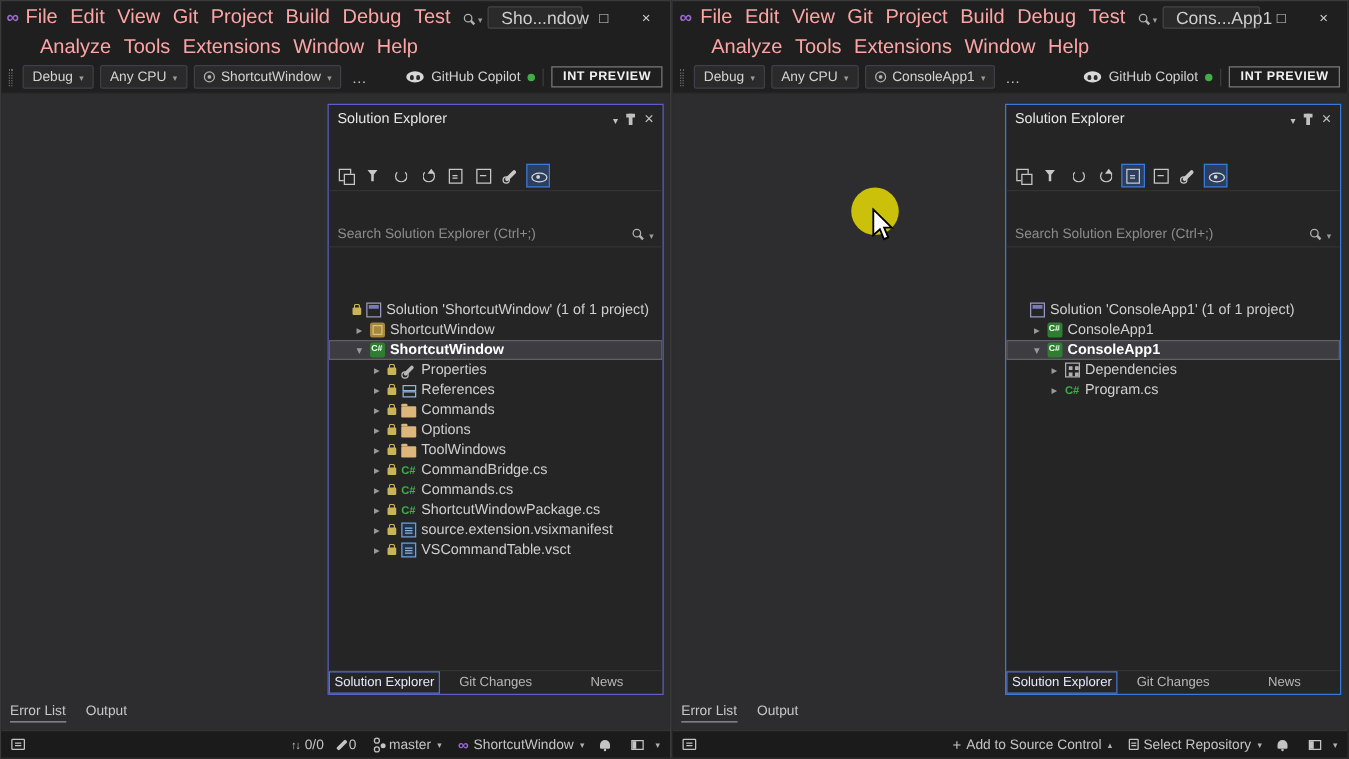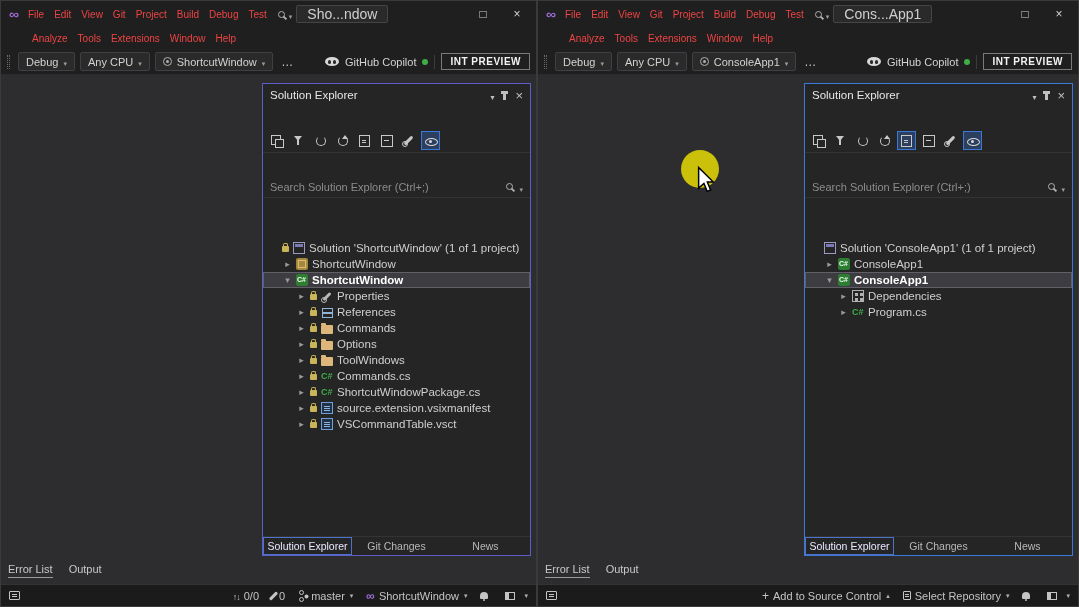--- a/index.html
+++ b/index.html
@@ -9,21 +9,21 @@
   .window { position:absolute; top:0; height:607px; display:flex; flex-direction:column;
             background:#1f1f1f; border:1px solid #3a3a3a; }
   #win-left { left:0; width:537px; }
   #win-right { left:537px; width:542px; }
 
   
   .titlebar { height:26px; display:flex; align-items:center; padding:0 2px 0 4px; flex:none; }
   .vs-logo { width:18px; text-align:center; }
   .vs-logo::before { content:"∞"; color:#9b6bd3; font-weight:bold; font-size:14px; }
   .menus { display:flex; }
-  .menu-item { color:#ef4444; font-size:10px; padding:2px 5px; border-radius:3px; white-space:nowrap; cursor:default; }
+  .menu-item { color:#fca5a5; font-size:16px; padding:2px 5px; border-radius:3px; white-space:nowrap; cursor:default; }
   .tb-search-icons { display:flex; align-items:center; gap:4px; margin:0 4px 0 6px; }
   .mag { width:7px; height:7px; border:1px solid #b0b0b0; border-radius:50%; position:relative; display:inline-block; }
   .mag::after { content:""; width:4px; height:2px; background:#b0b0b0; position:absolute; right:-3px; bottom:-2px; transform:rotate(45deg); }
   .chev::before { content:"▾"; font-size:7px; color:#9a9a9a; }
   .tb-search { background:#2a2a2b; border:1px solid #454545; color:#cfcfcf; font-size:14px;
                height:18px; line-height:16px; padding:0 10px; min-width:76px; text-align:center; border-radius:2px; }
   .win-controls { margin-left:auto; display:flex; }
   .win-btn { width:34px; height:24px; color:#d0d0d0; font-size:12px; display:flex; align-items:center; justify-content:center; }
 
   
@@ -297,20 +297,26 @@
           </div>
 
 
           <div class="row ind-2">
             <span class="exp exp-collapsed"></span>
             <span class="lock lk"></span>
             <span class="ti ic-folder"></span>
             <span class="lbl">ToolWindows</span>
           </div>
 
+          <div class="row ind-2">
+            <span class="exp exp-collapsed"></span>
+            <span class="lock lk"></span>
+            <span class="ti ic-csharp-file"></span>
+            <span class="lbl">CommandBridge.cs</span>
+          </div>
 
           <div class="row ind-2">
             <span class="exp exp-collapsed"></span>
             <span class="lock lk"></span>
             <span class="ti ic-csharp-file"></span>
             <span class="lbl">Commands.cs</span>
           </div>
 
           <div class="row ind-2">
             <span class="exp exp-collapsed"></span>

